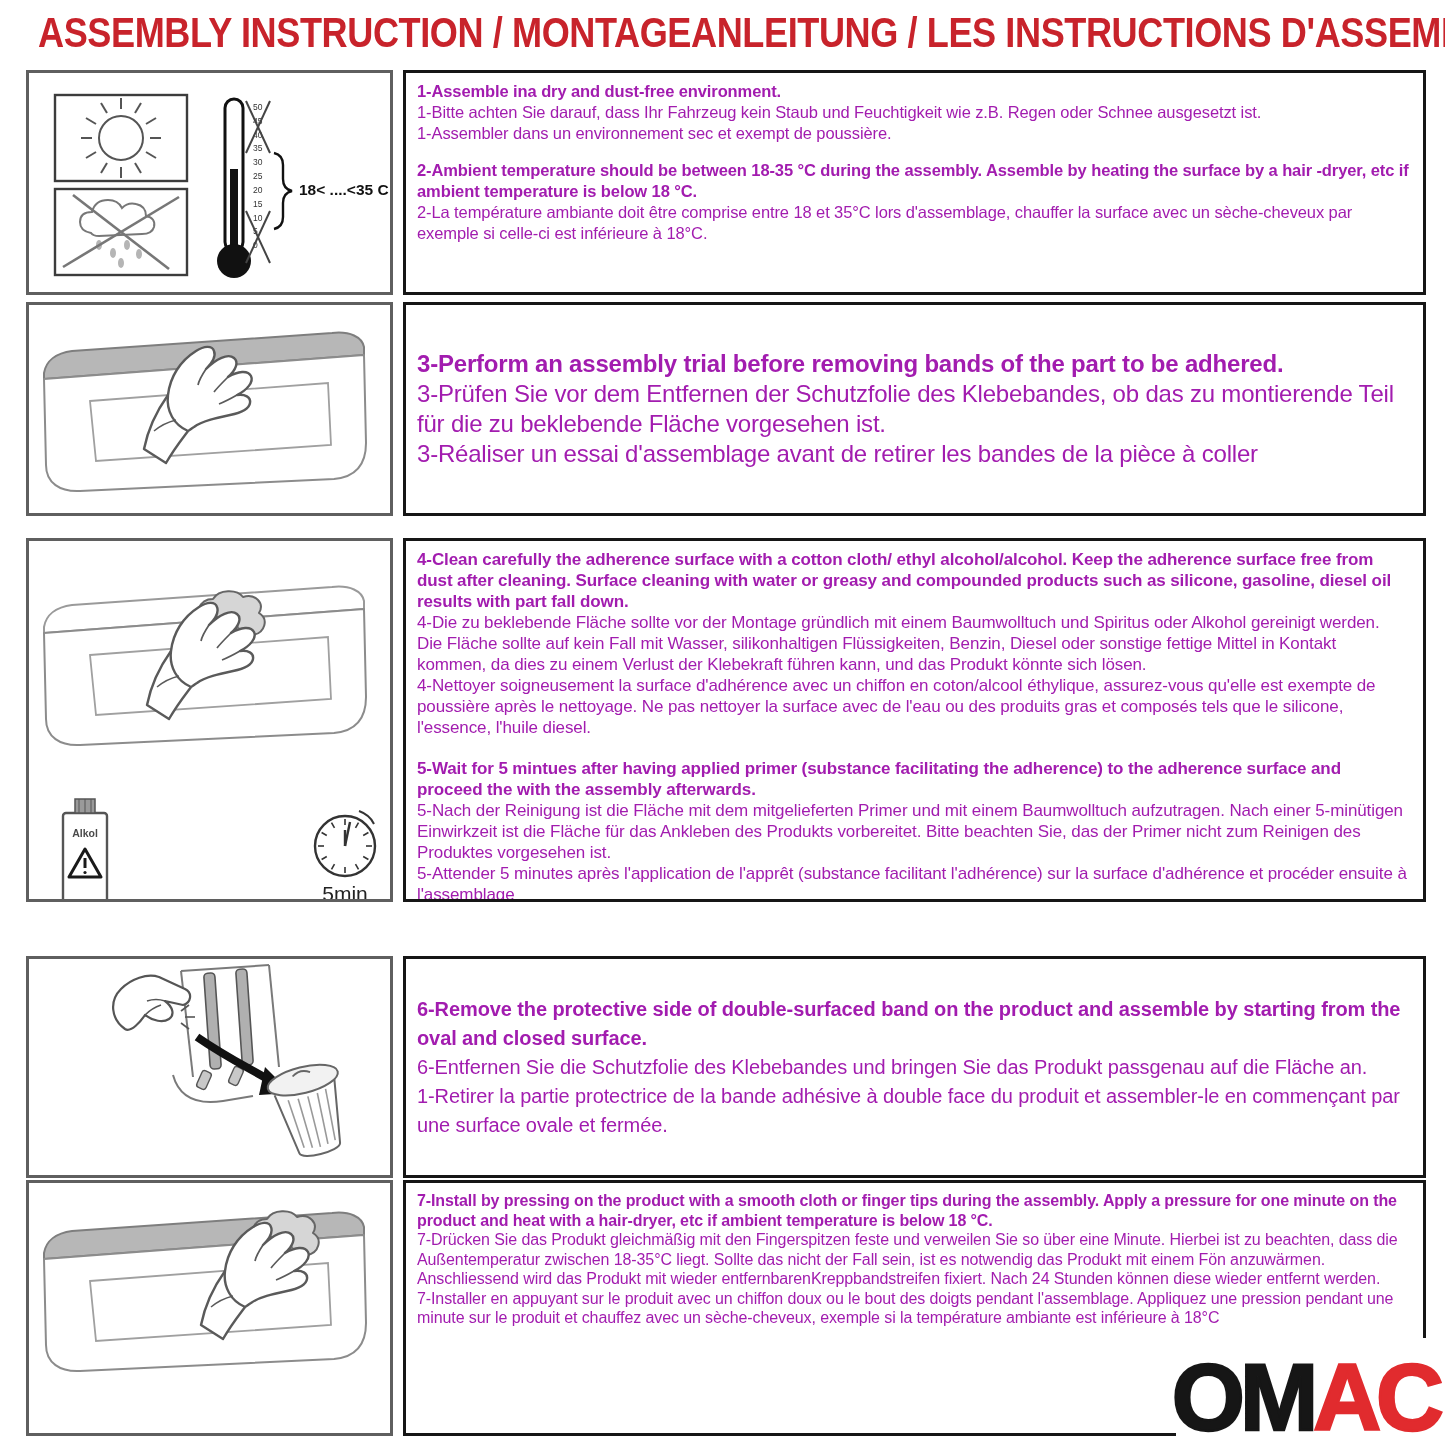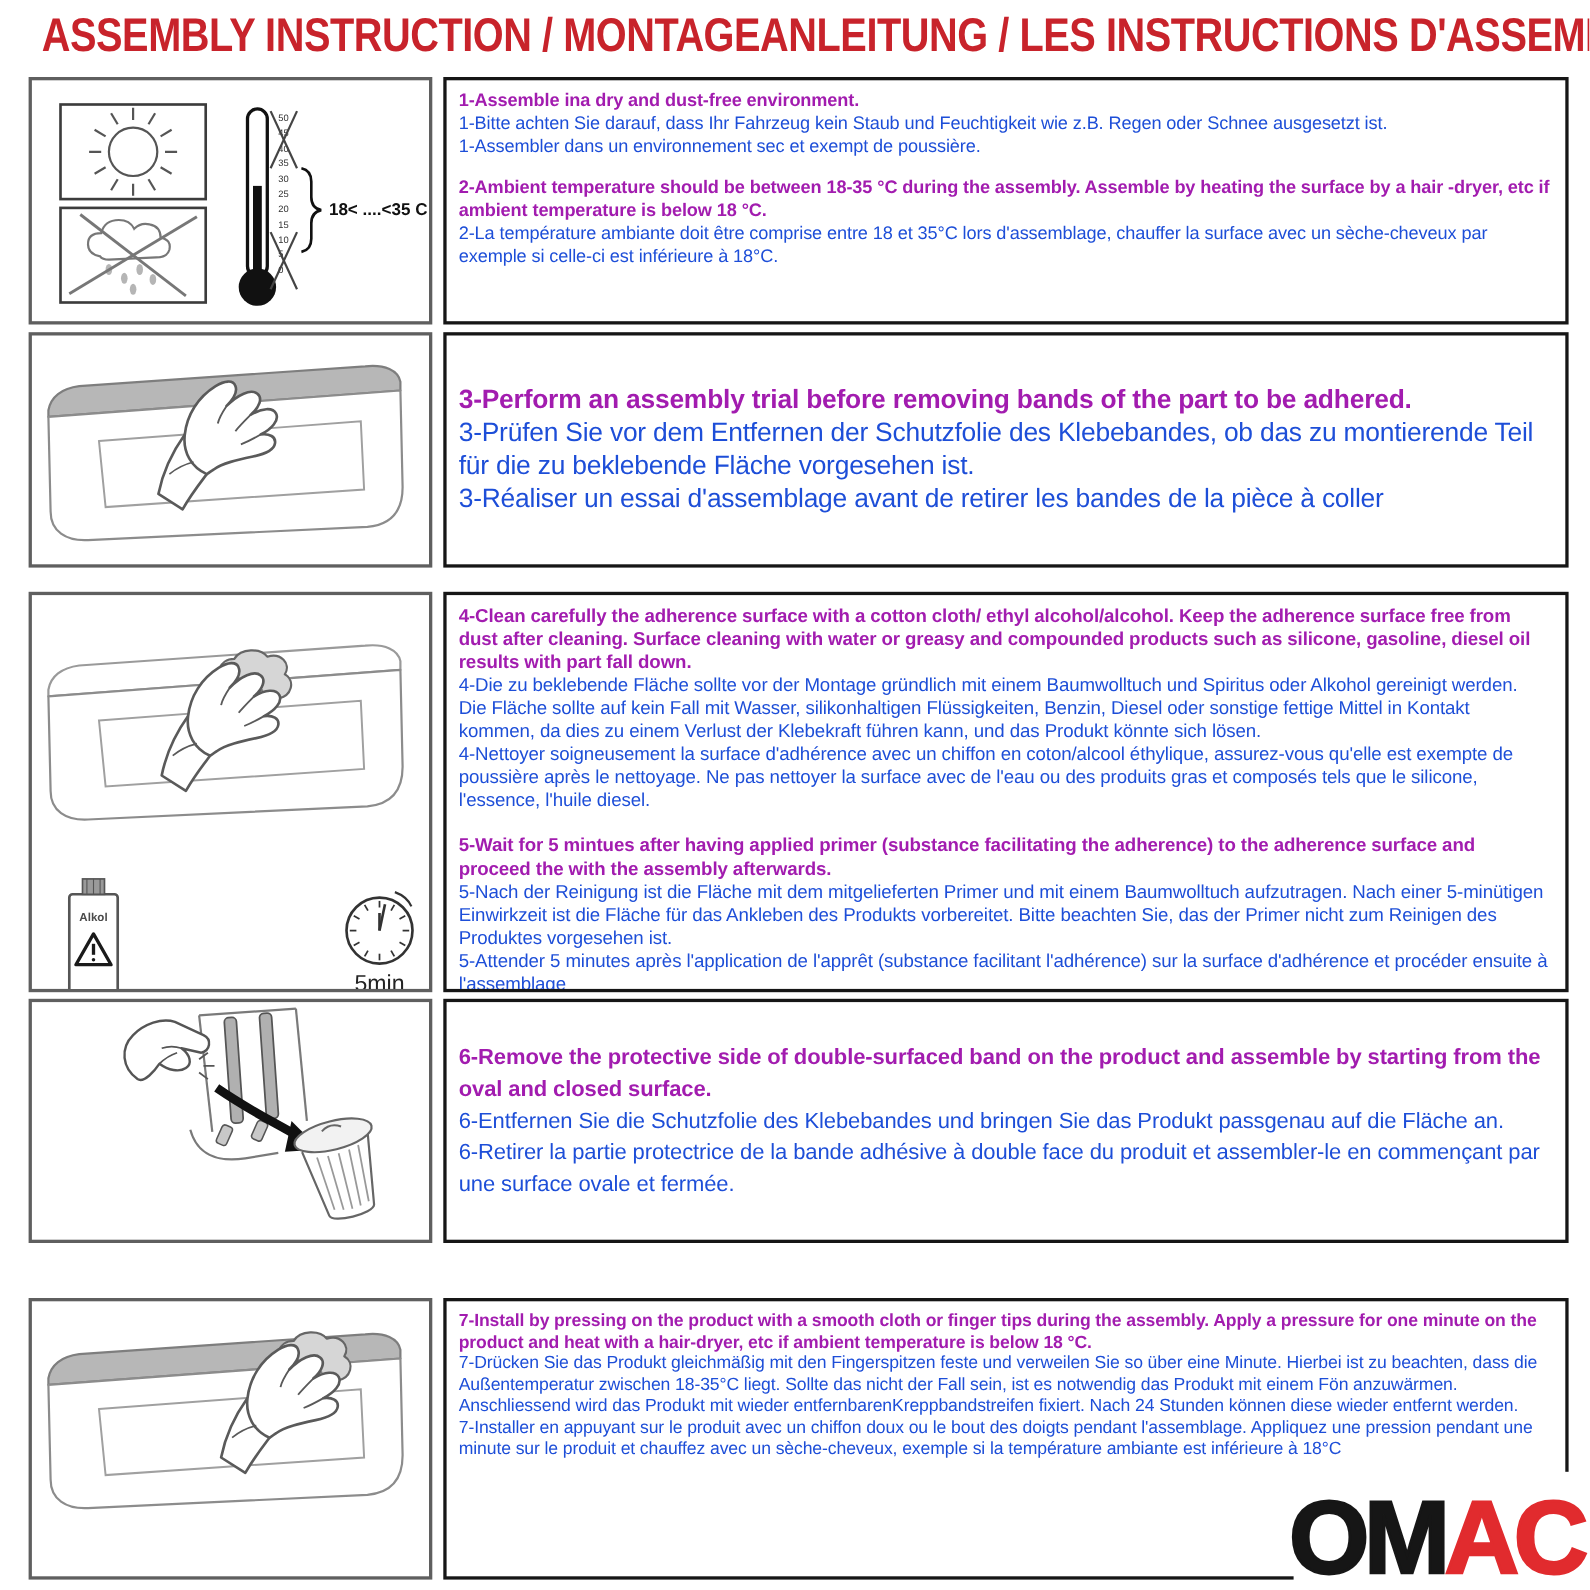--- a/index.html
+++ b/index.html
@@ -12,26 +12,26 @@
     font-size:43px;font-weight:700;color:#c8232b;
     white-space:nowrap;transform:scaleX(0.84);transform-origin:left top;
     letter-spacing:-0.5px;
   }
   .box{position:absolute;background:#fff;box-sizing:border-box;overflow:hidden;}
   .illus{left:26px;width:367px;border:3px solid #5f5f5f;}
   .txt{left:403px;width:1023px;border:3px solid #161616;padding:8px 14px 8px 11px;}
   .r1{top:70px;height:225px;}
   .r2{top:302px;height:214px;}
   .r3{top:538px;height:364px;}
-  .r4{top:908px;height:222px;}
+  .r4{top:956px;height:222px;}
   .r5{top:1180px;height:256px;}
   .center{display:flex;flex-direction:column;justify-content:center;}
   p{margin:0;}
   .en{font-weight:700;color:#a21caf;}
-  .tr{font-weight:400;color:#1d4ed8;}
+  .tr{font-weight:400;color:#a21caf;}
   .f1{font-size:16.5px;line-height:21px;letter-spacing:-0.1px;}
   .f2{font-size:24px;line-height:30px;letter-spacing:-0.2px;}
   .f3{font-size:17px;line-height:21px;letter-spacing:-0.1px;}
   .f4{font-size:20px;line-height:29px;letter-spacing:-0.1px;}
   .f5{font-size:16px;line-height:19.5px;letter-spacing:-0.1px;}
   .gap{margin-top:16px;}
   .gap3{margin-top:20px;}
   svg{display:block;}
   .logo-patch{position:absolute;left:1176px;top:1338px;width:269px;height:107px;background:#fff;z-index:5;}
   .logo{
@@ -264,21 +264,21 @@
           <line x1="301" y1="134" x2="298" y2="186"></line>
         </g>
         <ellipse cx="281" cy="120" rx="36" ry="13" fill="#f2f2f2" stroke="#666" stroke-width="2"></ellipse>
         <path d="M272,114 q9,-6 18,0" fill="none" stroke="#666" stroke-width="1.8"></path>
       </g>
     </svg>
   </div>
   <div class="box txt r4 f4 center">
     <p class="en">6-Remove the protective side of double-surfaced band on the product and assemble by starting from the oval and closed surface.</p>
     <p class="tr">6-Entfernen Sie die Schutzfolie des Klebebandes und bringen Sie das Produkt passgenau auf die Fläche an.</p>
-    <p class="tr">6-Retirer la partie protectrice de la bande adhésive à double face du produit et assembler-le en commençant par une surface ovale et fermée.</p>
+    <p class="tr">1-Retirer la partie protectrice de la bande adhésive à double face du produit et assembler-le en commençant par une surface ovale et fermée.</p>
   </div>
 
   <div class="box illus r5">
     <svg viewBox="0 0 361 211" width="361" height="211">
       <g>
           <use href="#panel-gray" transform="translate(5,14)"></use>
         </g>
       <g>
           <use href="#handcloth" transform="translate(172,6)"></use>
         </g>

